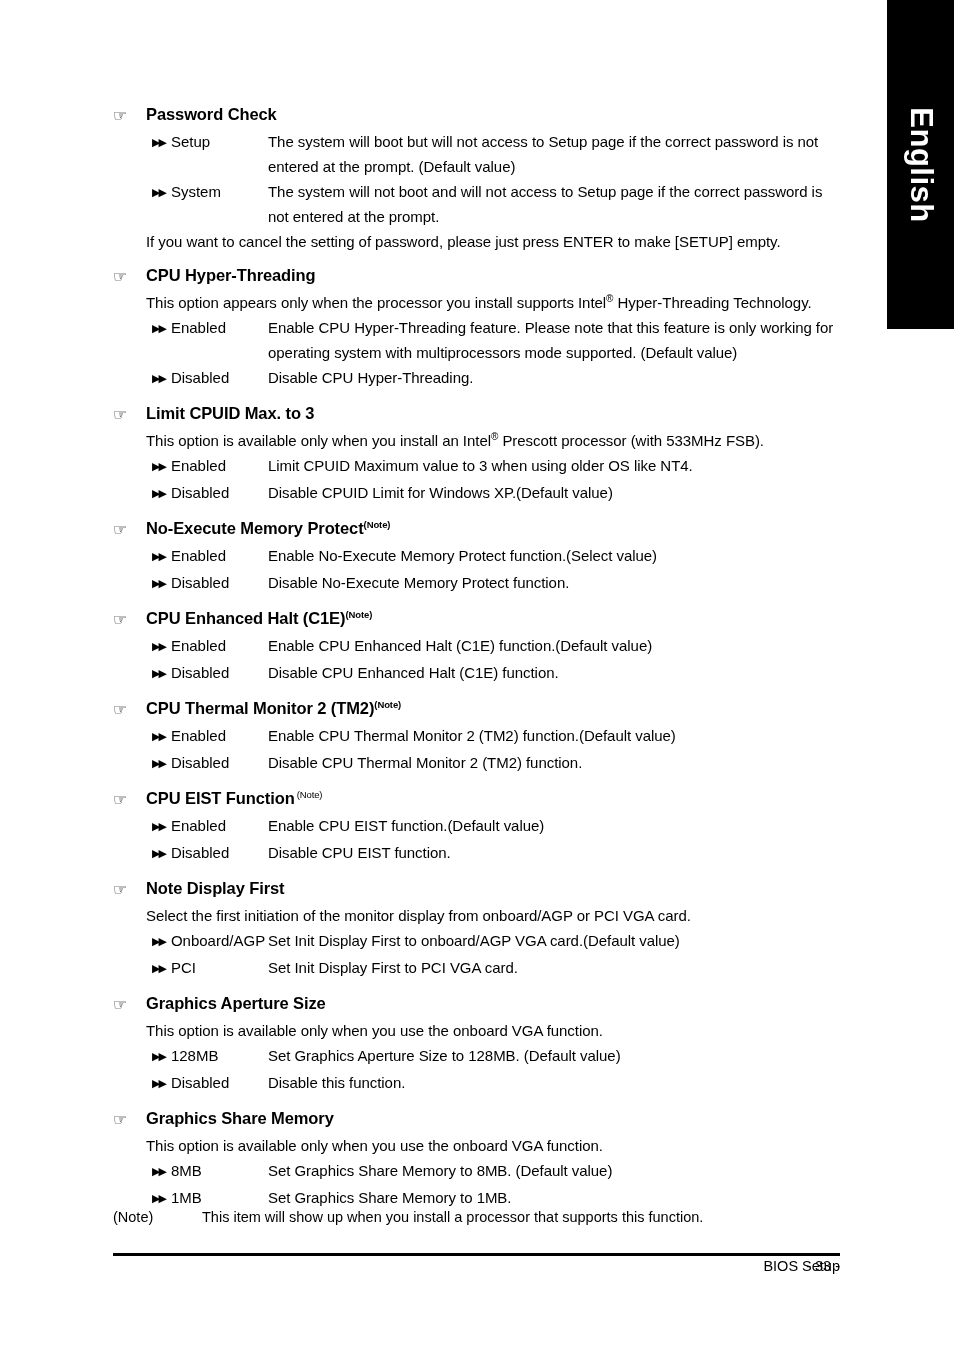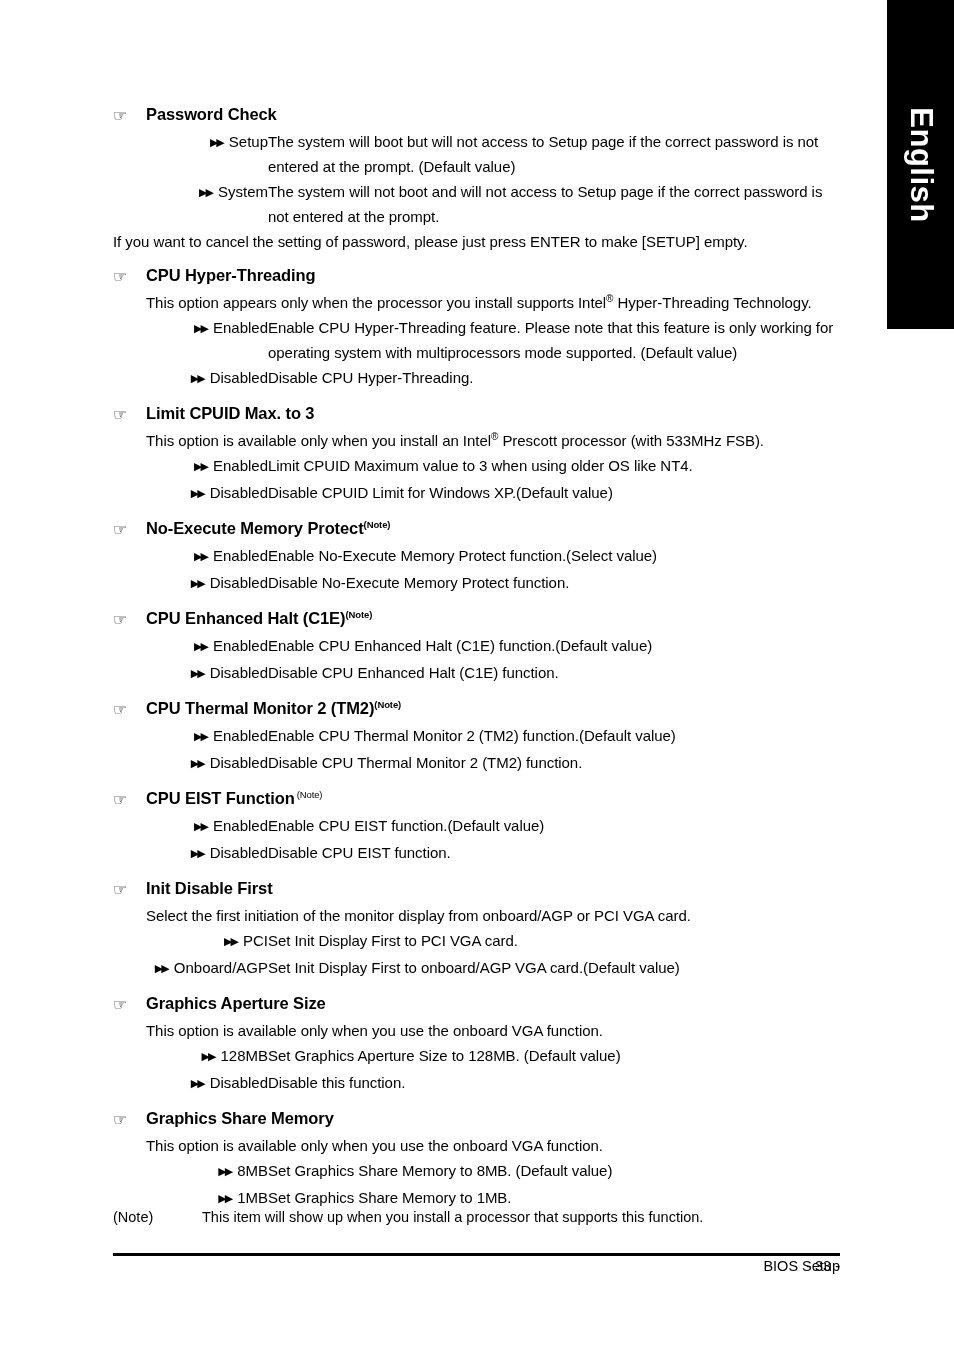--- a/index.html
+++ b/index.html
@@ -100,36 +100,36 @@
     align-items: flex-start;
     font-size: 15px;
     line-height: 25px;
   }
   .opt-label {
     flex: 0 0 155px;
     width: 155px;
     padding-left: 39px;
     box-sizing: border-box;
     white-space: nowrap;
-    text-align: right;
   }
   .opt-arrow {
     display: inline-block;
     font-size: 11px;
     letter-spacing: -2px;
     margin-right: 6px;
     position: relative;
     top: -1px;
   }
   .opt-desc {
     flex: 1 1 auto;
     letter-spacing: -0.05px;
   }
 
   .trailing-note {
+    margin-left: 33px;
     font-size: 15px;
     line-height: 25px;
     letter-spacing: -0.05px;
   }
 
   
   .footnote {
     position: absolute;
     left: 113px;
     top: 1207px;
@@ -278,30 +278,30 @@
           <span class="opt-desc">Enable CPU EIST function.(Default value)</span>
         </div>
         <div class="opt-row">
           <span class="opt-label"><span class="opt-arrow">▶▶</span><span>Disabled</span></span>
           <span class="opt-desc">Disable CPU EIST function.</span>
         </div>
       </div>
       <div class="section">
         <div class="sec-head">
           <span class="sec-head-marker">☞</span>
-          <span class="sec-head-title">Init Disable First</span>
+          <span class="sec-head-title">Note Display First</span>
         </div>
         <div class="sec-desc">Select the first initiation of the monitor display from onboard/AGP or PCI VGA card.</div>
+        <div class="opt-row">
+          <span class="opt-label"><span class="opt-arrow">▶▶</span><span>Onboard/AGP</span></span>
+          <span class="opt-desc">Set Init Display First to onboard/AGP VGA card.(Default value)</span>
+        </div>
         <div class="opt-row">
           <span class="opt-label"><span class="opt-arrow">▶▶</span><span>PCI</span></span>
           <span class="opt-desc">Set Init Display First to PCI VGA card.</span>
-        </div>
-        <div class="opt-row">
-          <span class="opt-label"><span class="opt-arrow">▶▶</span><span>Onboard/AGP</span></span>
-          <span class="opt-desc">Set Init Display First to onboard/AGP VGA card.(Default value)</span>
         </div>
       </div>
       <div class="section">
         <div class="sec-head">
           <span class="sec-head-marker">☞</span>
           <span class="sec-head-title">Graphics Aperture Size</span>
         </div>
         <div class="sec-desc">This option is available only when you use the onboard VGA function.</div>
         <div class="opt-row">
           <span class="opt-label"><span class="opt-arrow">▶▶</span><span>128MB</span></span>

